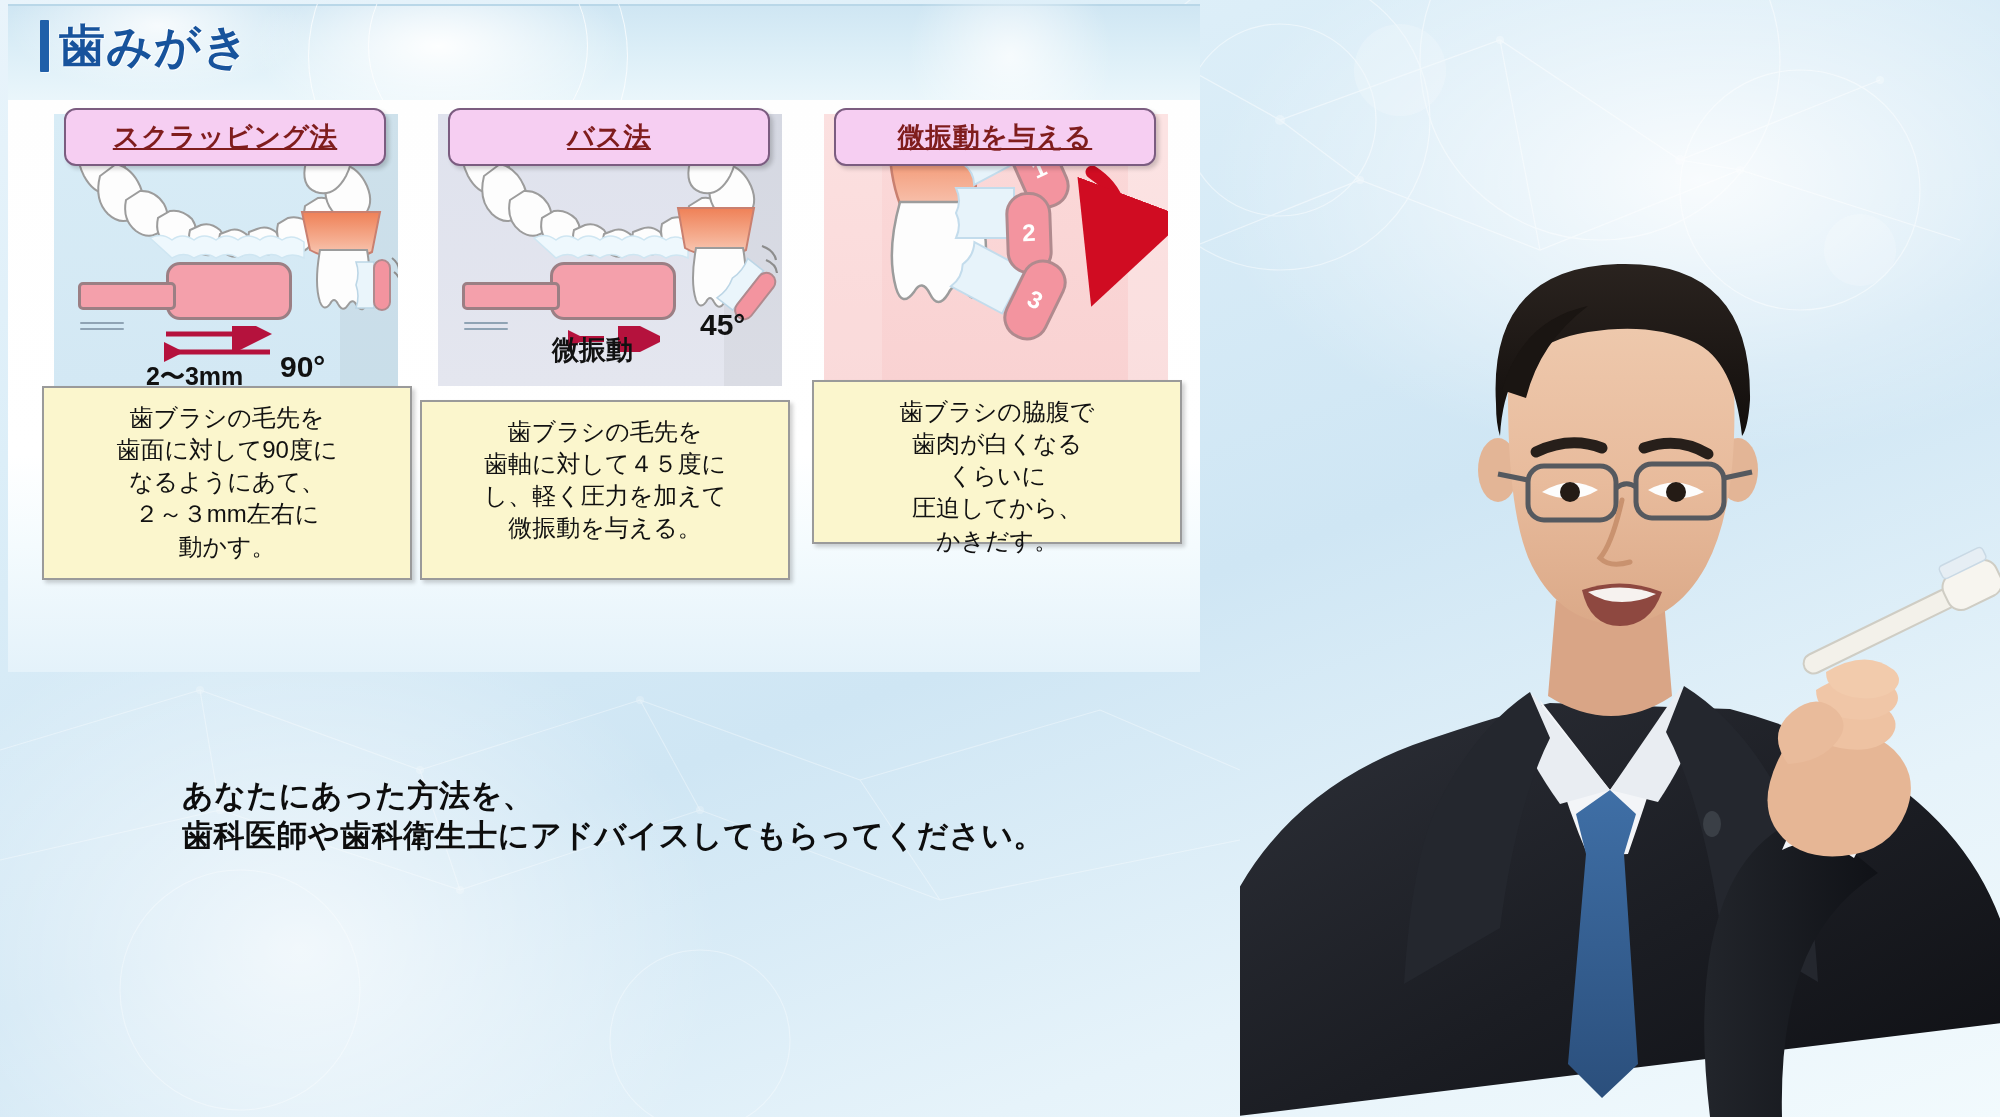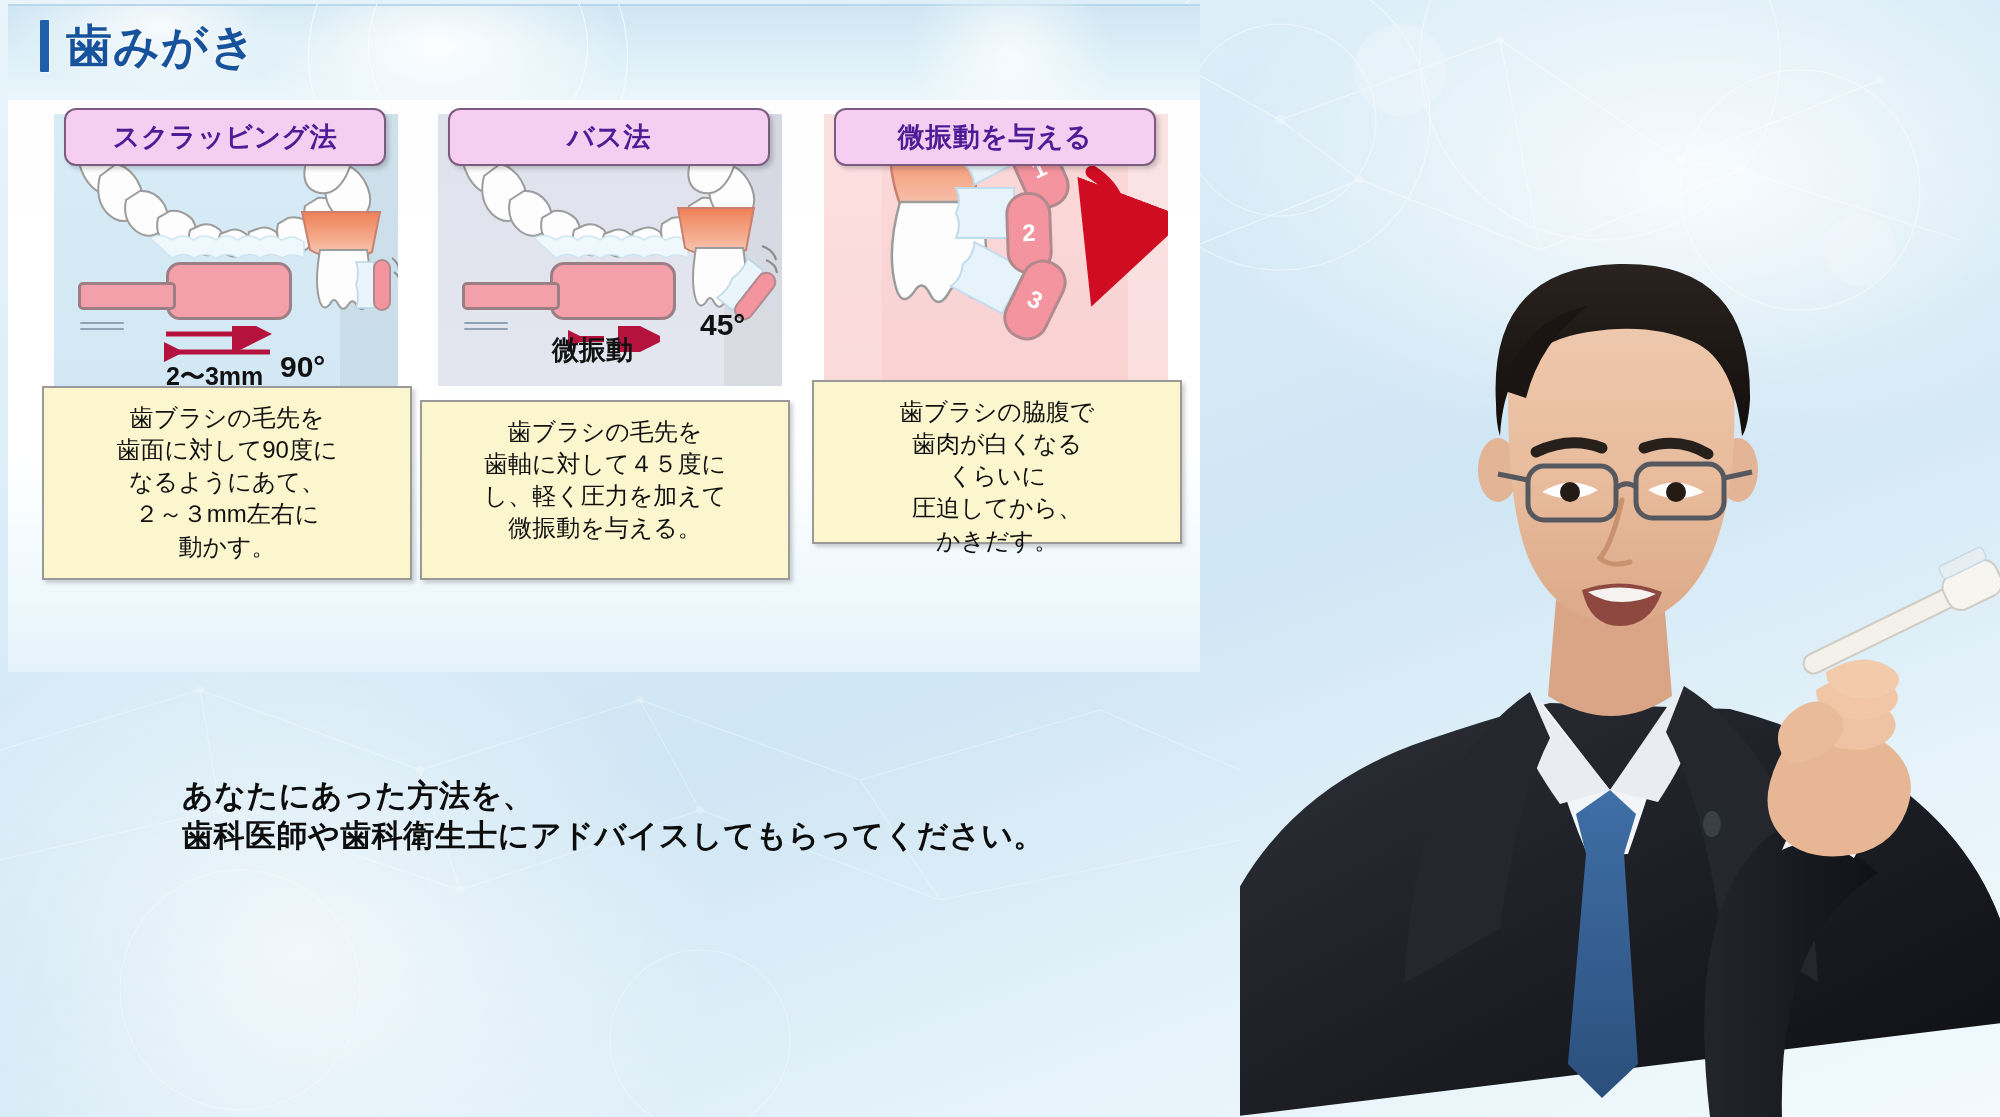--- a/index.html
+++ b/index.html
@@ -43,21 +43,21 @@
   }
   #slide-header::after{
     content:""; position:absolute; right:60px; top:-40px; width:260px; height:180px;
     border-radius:50%;
     background: radial-gradient(circle at 50% 50%, rgba(255,255,255,.75), rgba(255,255,255,0) 65%);
   }
   .hdr-ring { position:absolute; border:1px solid rgba(255,255,255,.75); border-radius:50%; }
 
   #title-wrap {
     position: absolute; left: 32px; top: 14px;
-    display: flex; align-items: center; gap: 17px;
+    display: flex; align-items: center; gap: 10px;
   }
   #title-bar {
     width: 9px; height: 52px; background: #1f5fa9; border-radius: 1px;
     box-shadow: 1px 1px 0 rgba(255,255,255,.6);
   }
   #page-title {
     font-size: 46px; font-weight: bold; color: #17539c; letter-spacing: 1px;
     text-shadow: 1px 1px 0 rgba(255,255,255,.85), -1px -1px 0 rgba(255,255,255,.5);
     line-height: 1;
   }
@@ -85,21 +85,21 @@
   .illus-shade { position:absolute; right:0; top:0; width:58px; height:100%; background:rgba(0,0,0,.045); }
 
   
   .chip {
     position: absolute; left: 28px; top: 8px; width: 322px; height: 58px;
     background: #f6cef2; border: 2px solid #7b5c80; border-radius: 12px;
     display: flex; align-items: center; justify-content: center;
     box-shadow: 3px 3px 4px rgba(0,0,0,.18);
     z-index: 5;
   }
-  .chip-label { font-size: 27px; font-weight: bold; color: #4c1d95; letter-spacing: .5px; }
+  .chip-label { font-size: 27px; font-weight: bold; color: #7f1d1d; letter-spacing: .5px; text-decoration: underline; }
 
   
   .caption {
     position: absolute; width: 370px; left: 0;
     background: #fbf6cd; border: 2px solid #9a9a9a;
     box-shadow: 3px 3px 4px rgba(0,0,0,.18);
     padding: 14px 10px 14px;
     text-align: center;
     font-size: 24px; line-height: 1.34; color: #111;
     white-space: pre-line;
@@ -242,21 +242,21 @@
             <marker id="aR" markerWidth="8" markerHeight="8" refX="6" refY="4" orient="auto">
               <path d="M0 0 L8 4 L0 8 z" fill="#b5123d"></path>
             </marker>
             <marker id="aL" markerWidth="8" markerHeight="8" refX="2" refY="4" orient="auto">
               <path d="M8 0 L0 4 L8 8 z" fill="#b5123d"></path>
             </marker>
           </defs>
           <line x1="2" y1="8" x2="98" y2="8" stroke="#b5123d" stroke-width="5" marker-end="url(#aR)"></line>
           <line x1="106" y1="26" x2="10" y2="26" stroke="#b5123d" stroke-width="5" marker-end="url(#aL)"></line>
         </svg>
-        <div class="lbl" style="left:92px; top:246px; font-size:25px;margin-left:20px;">2〜3mm</div>
+        <div class="lbl" style="left:92px; top:246px; font-size:25px;">2〜3mm</div>
 
         <svg style="position:absolute; left:236px; top:96px; width:108px; height:130px;" viewBox="0 0 108 130">
           <path d="M12 2 h78 l-8 40 q-16 8 -34 6 q-18 -2 -28 -8 z" fill="url(#g90)" stroke="#c98070" stroke-width="2"></path>
           <defs>
             <linearGradient id="g90" x1="0" y1="0" x2="0" y2="1">
               <stop offset="0%" stop-color="#ef8157"></stop>
                 <stop offset="60%" stop-color="#f5ad90"></stop>
               <stop offset="100%" stop-color="#f8cdbb"></stop>
             </linearGradient>
           </defs>

